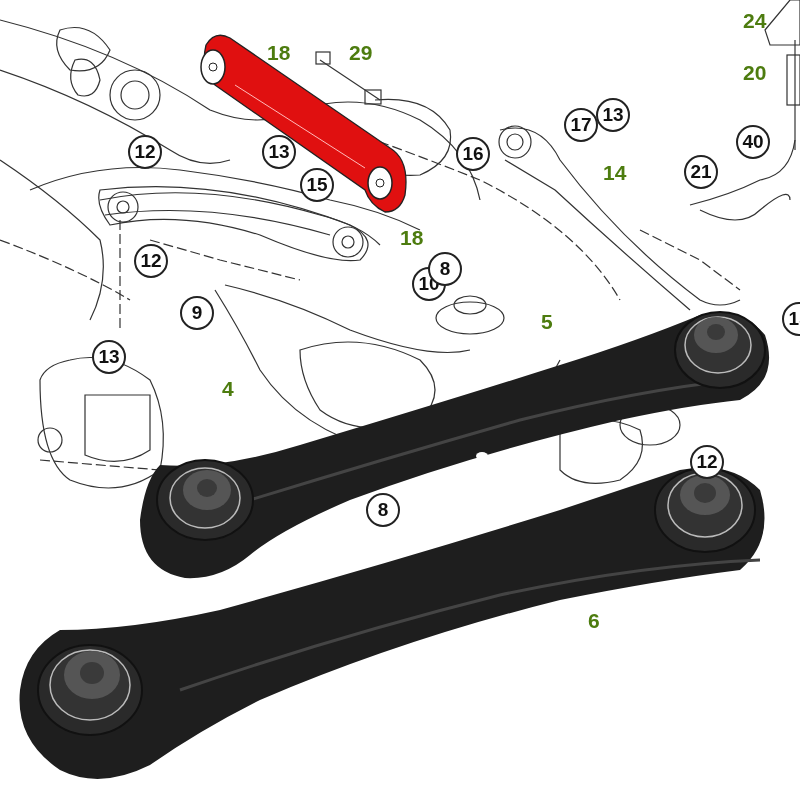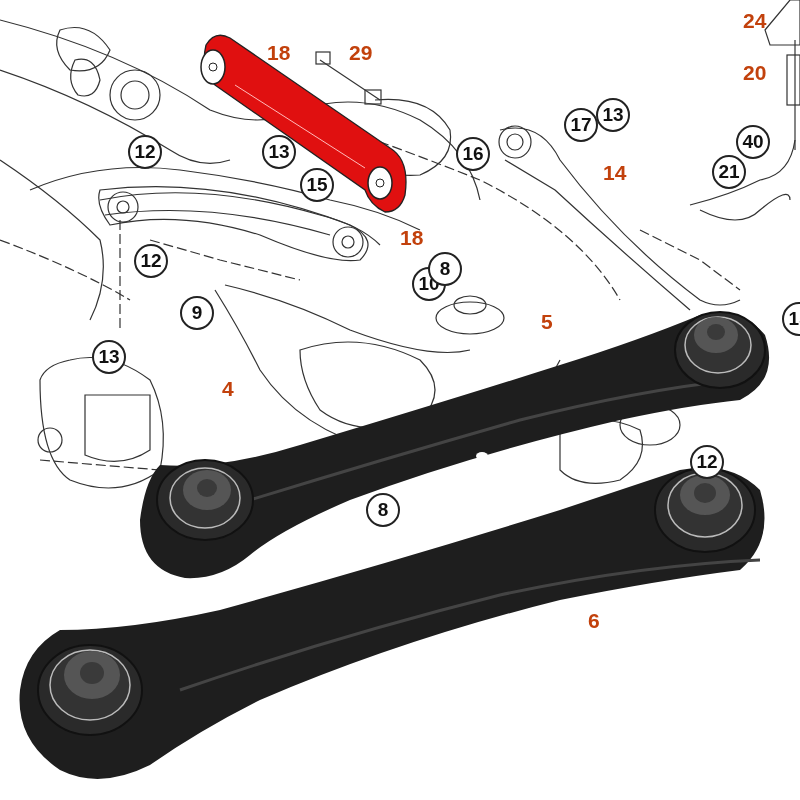--- a/index.html
+++ b/index.html
@@ -1,18 +1,18 @@
 <!DOCTYPE html>
 <html><head>
 <meta charset="utf-8">
 <style>
   html,body{margin:0;padding:0;background:#fff;}
   body{width:800px;height:800px;overflow:hidden;position:relative;font-family:"Liberation Sans",sans-serif;}
   #stage{position:absolute;left:0;top:0;width:800px;height:800px;}
-  .label{position:absolute;font-family:"Liberation Sans",sans-serif;font-weight:bold;color:#c2410c;font-size:21px;line-height:1;}
+  .label{position:absolute;font-family:"Liberation Sans",sans-serif;font-weight:bold;color:#4d7c0f;font-size:21px;line-height:1;}
   .circ{position:absolute;width:34px;height:34px;border:2px solid #222;border-radius:50%;background:#fff;display:flex;align-items:center;justify-content:center;font-family:"Liberation Sans",sans-serif;font-weight:bold;font-size:19px;color:#111;box-sizing:border-box;}
 </style>
 </head>
 <body>
 
 <div id="stage">
   <svg width="800" height="800" viewBox="0 0 800 800" style="position:absolute;left:0;top:0;">
     <g fill="none" stroke="#333" stroke-width="1.2">
 
       <path d="M0,20 Q120,50 210,110 Q260,130 300,110 Q360,90 420,120 Q470,150 480,200"></path>
@@ -109,21 +109,21 @@
     </g>
   </svg>
 
   <div class="circ" style="left:128px;top:135px;">12</div>
   <div class="circ" style="left:262px;top:135px;">13</div>
   <div class="circ" style="left:300px;top:168px;">15</div>
   <div class="circ" style="left:456px;top:137px;text-align:right;">16</div>
   <div class="circ" style="left:564px;top:108px;">17</div>
   <div class="circ" style="left:596px;top:98px;">13</div>
   <div class="circ" style="left:736px;top:125px;">40</div>
-  <div class="circ" style="left:712px;top:155px;">21</div>
+  <div class="circ" style="left:684px;top:155px;">21</div>
   <div class="circ" style="left:134px;top:244px;">12</div>
   <div class="circ" style="left:412px;top:267px;">10</div>
   <div class="circ" style="left:428px;top:252px;">8</div>
   <div class="circ" style="left:180px;top:296px;">9</div>
   <div class="circ" style="left:92px;top:340px;">13</div>
   <div class="circ" style="left:782px;top:302px;">15</div>
   <div class="circ" style="left:690px;top:445px;">12</div>
   <div class="circ" style="left:366px;top:493px;">8</div>
 
   <div class="label" style="left:267px;top:42px;">18</div>

